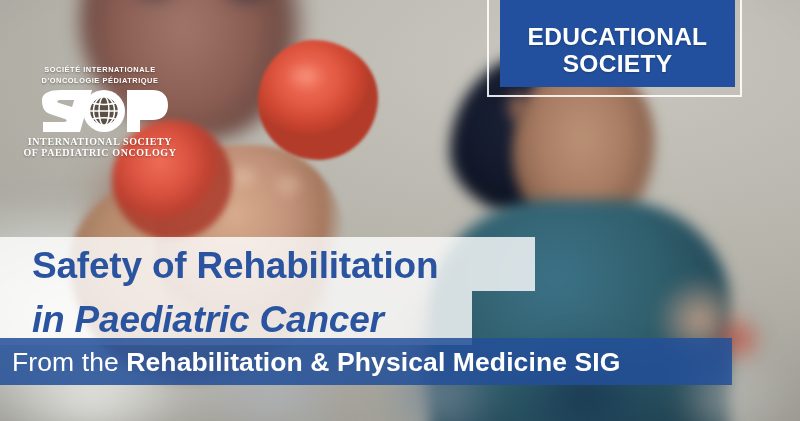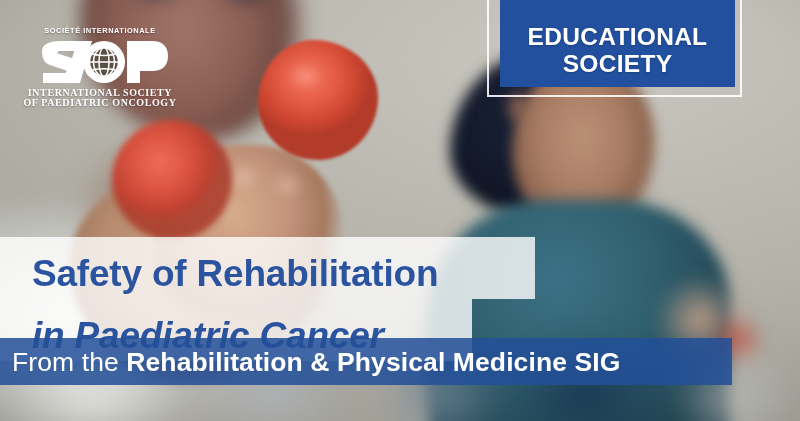--- a/index.html
+++ b/index.html
@@ -201,20 +201,21 @@
     text-align: center;
     color: #ffffff;
     text-shadow: 0 1px 2px rgba(0,0,0,.35);
   }
   .logo-top {
     font-size: 7.4px;
     font-weight: bold;
     letter-spacing: .55px;
     line-height: 10.5px;
     text-transform: uppercase;
+    margin-top: 39px;
   }
   .logo-mark {
     position: relative;
     height: 46px;
     margin: 2px 0 3px;
   }
   .logo-mark svg { display: block; margin: 0 auto; }
   .logo-bottom {
     font-size: 10px;
     font-weight: bold;
@@ -265,21 +266,21 @@
   }
   .title-line {
     display: block;
     color: #2b54a0;
     font-size: 37px;
     font-weight: bold;
     line-height: 50px;
     letter-spacing: -.2px;
     white-space: nowrap;
     background: rgba(255,255,255,.8);
-    padding: 12px 26px 0 32px;
+    padding: 4px 26px 0 32px;
     box-sizing: border-box;
   }
   .title-line--1 { width: 535px; }
   .title-line--2 { width: 472px; font-style: italic; }
 
   
   .subtitle-bar {
     position: absolute;
     left: 0;
     top: 338px;
@@ -325,20 +326,21 @@
     <div class="bg-shirt2"></div>
     <div class="bg-hand2"></div>
     <div class="bg-dumbbell3"></div>
     <div class="bg-bottom"></div>
     <div class="bg-vignette"></div>
   </div>
 
   <div class="logo">
     <div class="logo-top">
       <div>SOCIÉTÉ INTERNATIONALE</div>
+      <div>D'ONCOLOGIE PÉDIATRIQUE</div>
     </div>
     <div class="logo-mark">
       <svg width="140" height="46" viewBox="0 0 140 46" aria-hidden="true">
 
         <path d="M12 12 C12 5,20 2,31 2 L47 2 L47 12 L31 12 C27 12,26 14,29 15 L42 19
                  C50 21,52 26,52 32 C52 40,45 44,33 44 L13 44 L13 34 L33 34
                  C37 34,38 32,35 31 L20 26 C14 24,12 19,12 12 Z" fill="#ffffff"></path>
 
         <path d="M47 2 L62 2 L50 44 L35 44 Z" fill="#ffffff"></path>
 

